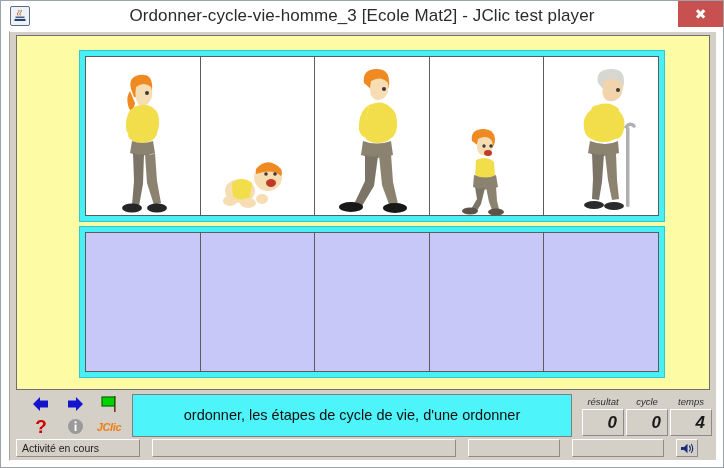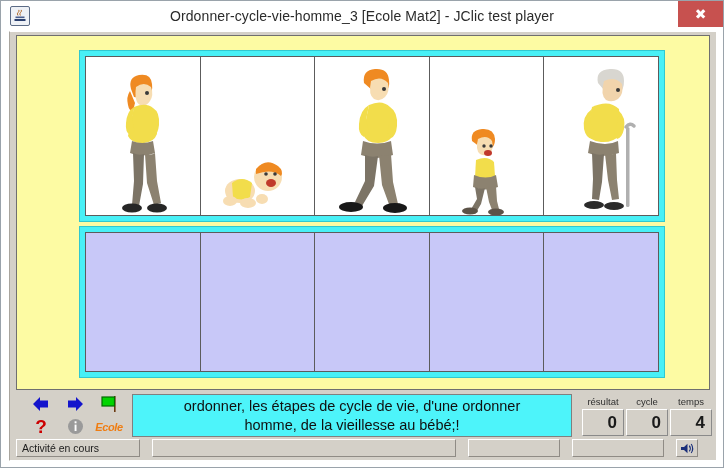--- a/index.html
+++ b/index.html
@@ -32,21 +32,21 @@
     border: 1px solid #5b6b86;
     border-radius: 2px;
     display: flex; align-items: center; justify-content: center;
   }
   .java-icon svg { display: block; }
   .title-text {
     position: absolute; left: 0; top: 0;
     width: 722px; height: 30px;
     line-height: 30px;
     text-align: center;
-    font-size: 14px;
+    font-size: 17px;
     color: #2b2b2b;
     letter-spacing: 0.1px;
     white-space: nowrap;
   }
   .close-btn {
     position: absolute; right: 0px; top: 0px;
     width: 45px; height: 26px;
     background: #c7514f;
     color: #ffffff;
     display: flex; align-items: center; justify-content: center;
@@ -147,21 +147,21 @@
     text-align: center;
     padding: 0 6px;
   }
   .message-text {
     font-size: 14.5px; color: #101010; line-height: 1.25;
   }
 
   .counters {
     display: flex; margin-left: 10px;
   }
-  .counter { width: 42px; margin-right: 2px; text-align: center; }
+  .counter { width: 42px; margin-right: 2px; text-align: center; font-style: italic; }
   .counter-label {
     font-size: 9.5px; color: #303030;
     height: 14px; line-height: 14px;
     white-space: nowrap;
   }
   .counter-value {
     height: 27px; line-height: 25px;
     background: #d4d0c8;
     border: 1px solid #8a8a8a;
     border-top-color: #ffffff;
@@ -342,27 +342,26 @@
           </svg>
         </span>
         <span class="nav-btn help-q">?</span>
         <span class="nav-btn">
           <svg width="17" height="17" viewBox="0 0 17 17">
             <circle cx="8.5" cy="8.5" r="7.5" fill="#9a9a9a"></circle>
             <rect x="7.6" y="3.3" width="1.9" height="2" fill="#ffffff"></rect>
             <rect x="7.6" y="6.6" width="1.9" height="6.4" fill="#ffffff"></rect>
           </svg>
         </span>
-        <span class="nav-btn jclic-logo">Ecole</span>
+        <span class="nav-btn jclic-logo">JClic</span>
       </div>
 
       <div class="message-box">
         <div class="message-text">
           <span>ordonner, les étapes de cycle de vie, d'une ordonner</span><br>
-          <span>homme, de la vieillesse au bébé;!</span>
         </div>
       </div>
 
       <div class="counters">
         <div class="counter">
           <div class="counter-label">résultat</div>
           <div class="counter-value">0</div>
         </div>
         <div class="counter">
           <div class="counter-label">cycle</div>

